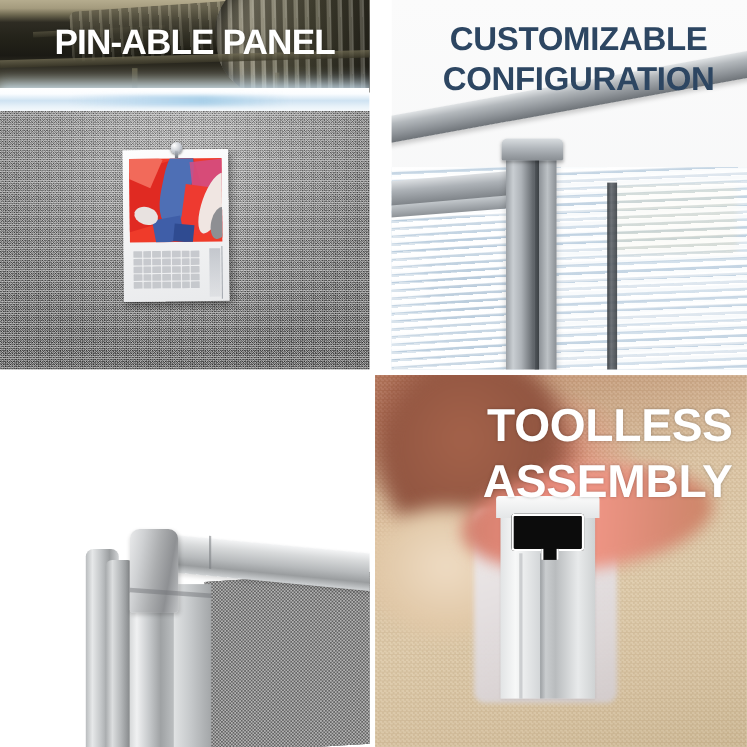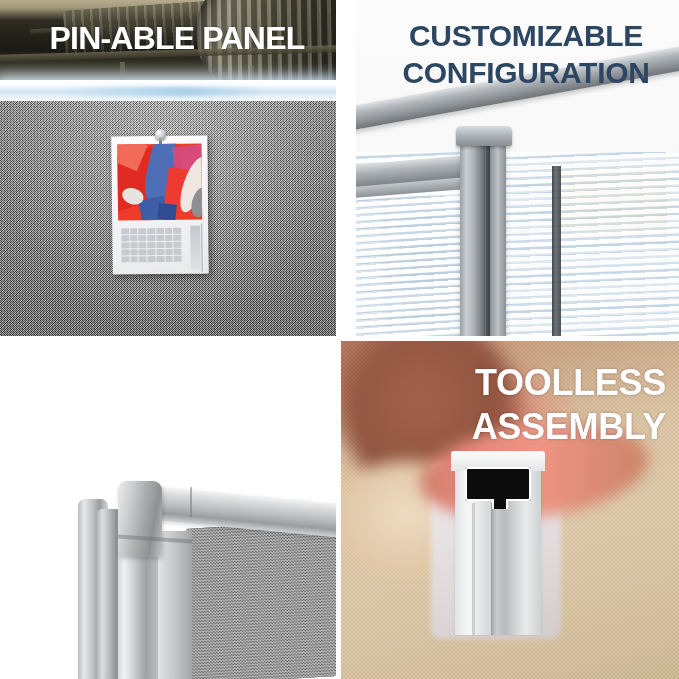--- a/index.html
+++ b/index.html
@@ -30,21 +30,21 @@
   }
   .headline.white{color:#ffffff;text-shadow:0 0 3px rgba(0,0,0,.28);}
   .headline.navy{color:#2d4662;}
 
   .h-tl{left:31px;top:22px;width:292px;font-size:32px;text-align:center;
         letter-spacing:-0.8px;}
   .h-tr{left:20px;top:18px;width:300px;font-size:30px;text-align:center;
         letter-spacing:-0.3px;line-height:1.22;}
   .h-bl{left:8px;top:20px;width:317px;font-size:30px;text-align:right;
         letter-spacing:-0.3px;line-height:1.22;}
-  .h-br{left:30px;top:20px;width:295px;font-size:36px;text-align:right;
+  .h-br{left:30px;top:20px;width:295px;font-size:42px;text-align:right;
         letter-spacing:-0.3px;line-height:1.22;}
 
   
   .ceiling{
     position:absolute;left:0;top:0;width:100%;height:84px;
     background:
       linear-gradient(180deg,#b5ac8e 0%,#a49b7e 9%,#6d6850 16%,#2e2c23 24%,
                       #232219 42%,#1b1a14 60%,#39362a 78%,#57523e 92%,#7e775c 100%);
   }
   .duct{

